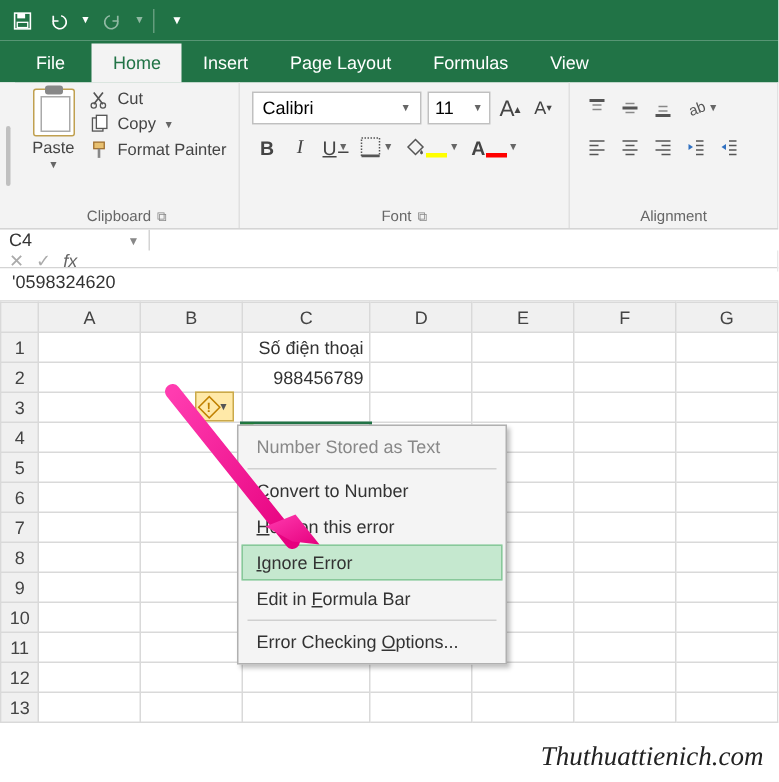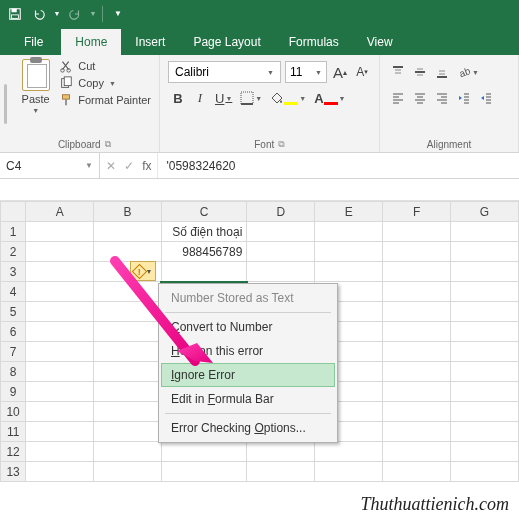--- a/index.html
+++ b/index.html
@@ -43,26 +43,26 @@
   .fbtn.bold{font-weight:bold;}
   .fbtn.italic{font-style:italic; font-family:Georgia;}
   .fbtn.underline{text-decoration:underline;}
   .fbtn .dd{font-size:7px; margin-left:1px; color:#666;}
   .color-sw { width:14px; height:3px; display:inline-block; margin-top:10px;}
 
   .align-group { flex:1; }
   .align-body { flex:1; display:flex; flex-direction:column; gap:4px; padding-top:2px;}
   .align-row { display:flex; gap:2px;}
 
-  .namebox-bar { height: 26px; border-bottom:1px solid #d4d4d4; background:#fff; display:flex; align-items:stretch;}
+  .namebox-bar { height: 26px; border-bottom:1px solid #d4d4d4; background:#fff; display:flex; align-items:stretch;flex-direction:column;}
   .namebox { width:100px; border-right:1px solid #d4d4d4; display:flex; align-items:center; padding:0 6px; font-size:12px; color:#333; justify-content:space-between;}
   .namebox .dd{font-size:8px; color:#888;}
   .fx-btns { display:flex; align-items:center; padding:0 6px; gap:8px; border-right:1px solid #e8e8e8;}
   .fx-btns span{font-size:12px; color:#aaa;}
-  .fx-btns .fx{color:#666; font-size:12px;}
+  .fx-btns .fx{font-style:italic; color:#666; font-size:12px;}
   .formula-bar { flex:1; display:flex; align-items:center; padding:0 8px; font-size:12px; color:#333;}
 
   .spacer { height: 22px; background:#fff; border-bottom:1px solid #e0e0e0;}
 
   .grid-area { position:relative; background:#fff;}
   table.sheet { border-collapse:collapse; table-layout:fixed;}
   table.sheet th, table.sheet td { border:1px solid #d9d9d9; font-size:12px; color:#333; background:#fff;}
   table.sheet th { background:#f0f0f0; font-weight:normal; color:#444; text-align:center;}
   th.corner { width:26px; height:20px; background:#f0f0f0;}
   th.colh { height:20px;}

